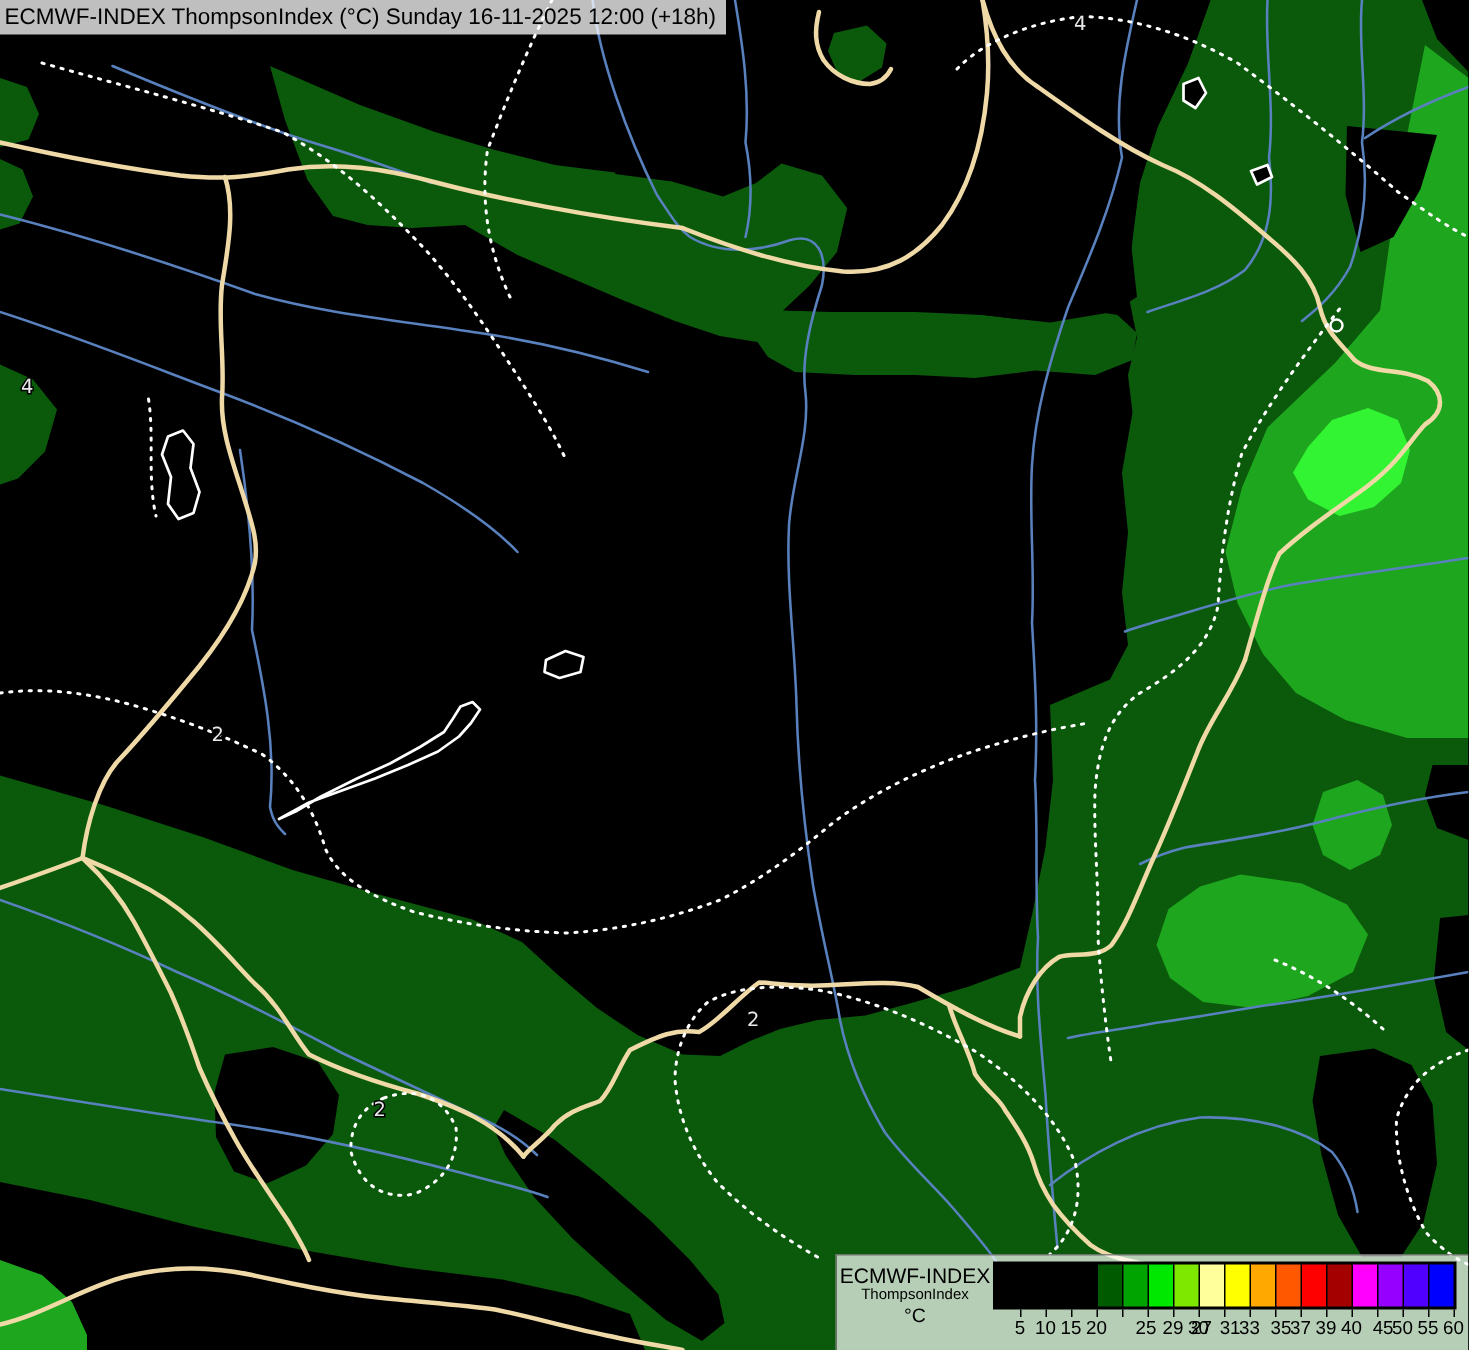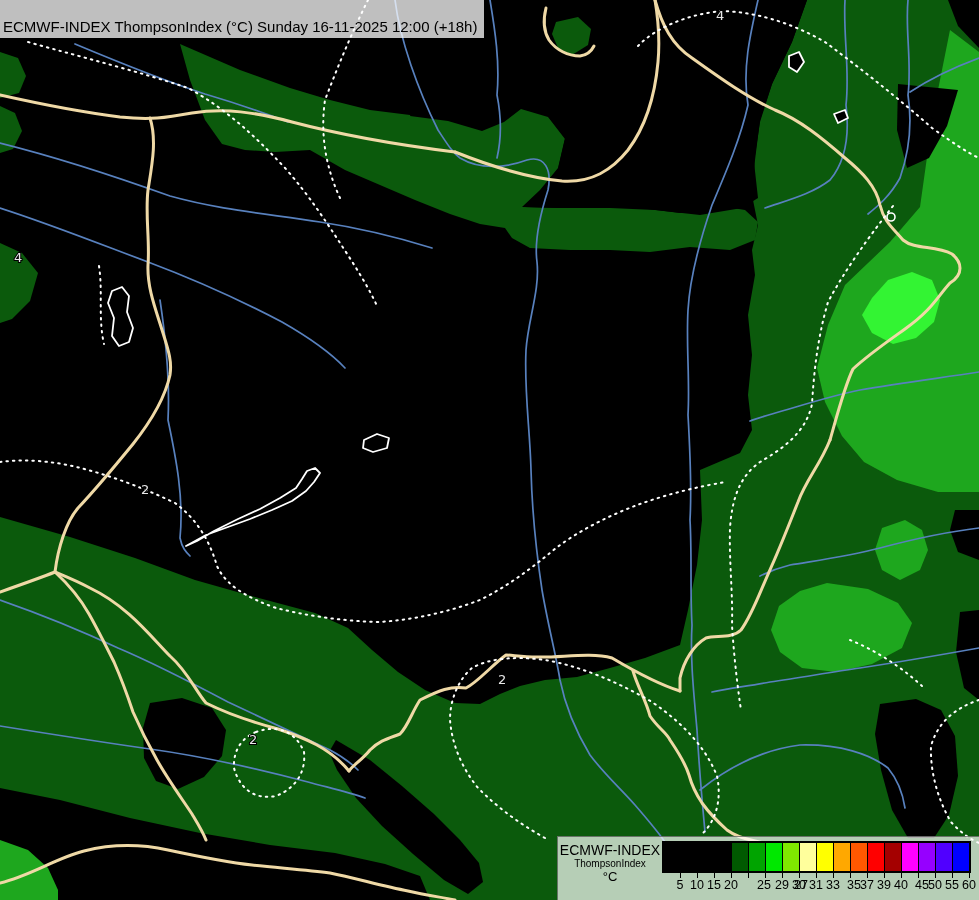--- a/index.html
+++ b/index.html
@@ -15,21 +15,21 @@
   .border-line{fill:none;stroke:var(--border);stroke-width:3;stroke-linecap:round;stroke-linejoin:round;}
   .river{fill:none;stroke:var(--river);stroke-width:1.7;stroke-linecap:round;stroke-linejoin:round;}
   .contour{fill:none;stroke:var(--contour);stroke-width:2;stroke-linecap:round;stroke-dasharray:1.5 5;}
   .lake{fill:var(--background);stroke:#fff;stroke-width:1.8;stroke-linejoin:round;}
   .clabel{font-family:"DejaVu Sans",sans-serif;font-size:13px;fill:#e8e8e8;
           paint-order:stroke;stroke:#000;stroke-width:2px;}
 
   
   .titlebar{position:absolute;left:0;height:22px;line-height:22px;
             background:rgba(255,255,255,0.75);color:#000;
-            font-size:15px;padding:16px 7px 0 3px;white-space:nowrap;width:fit-content;}
+            font-size:15px;padding:1px 7px 0 3px;white-space:nowrap;width:fit-content;}
   .titlebar.second{top:22px;color:#2e2e2e;}
 
   
   .legend{position:absolute;left:557px;top:836px;width:422px;height:64px;
           background:rgba(255,255,255,0.70);
           border-top:1px solid rgba(40,40,40,.55);border-left:1px solid rgba(40,40,40,.55);
           display:flex;box-sizing:border-box;}
   .legend-text{width:104px;text-align:center;color:#000;padding-top:5px;}
   .legend-text .l1{font-size:14px;}
   .legend-text .l2{font-size:10px;}
@@ -240,21 +240,21 @@
         </div>
       <div class="labelrow" id="colorbar-labels">
           <div class="ticklabel" style="left: 7px;">5</div>
           <div class="ticklabel" style="left: 24px;">10</div>
           <div class="ticklabel" style="left: 41px;">15</div>
           <div class="ticklabel" style="left: 58px;">20</div>
           <div class="ticklabel" style="left: 91px;">25</div>
           <div class="ticklabel" style="left: 92px; margin-left: 36px;">27</div>
           <div class="ticklabel" style="left: 109px;">29</div>
           <div class="ticklabel" style="left: 126px;">30</div>
-          <div class="ticklabel" style="left: 143px;">31</div>
+          <div class="ticklabel" style="left: 143px; text-align: right;">31</div>
           <div class="ticklabel" style="left: 160px;">33</div>
           <div class="ticklabel" style="left: 181px;">35</div>
           <div class="ticklabel" style="left: 194px;">37</div>
           <div class="ticklabel" style="left: 211px;">39</div>
           <div class="ticklabel" style="left: 228px;">40</div>
           <div class="ticklabel" style="left: 245px; text-align: right;">45</div>
           <div class="ticklabel" style="left: 262px;">50</div>
           <div class="ticklabel" style="left: 279px;">55</div>
           <div class="ticklabel" style="left: 296px;">60</div>
         </div>

